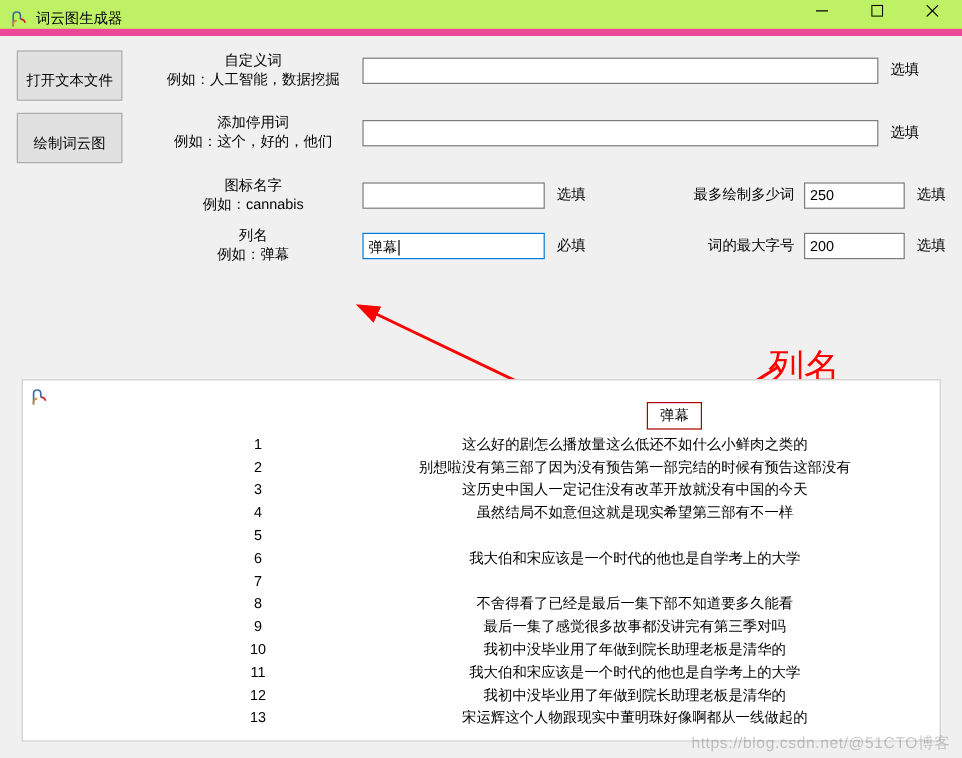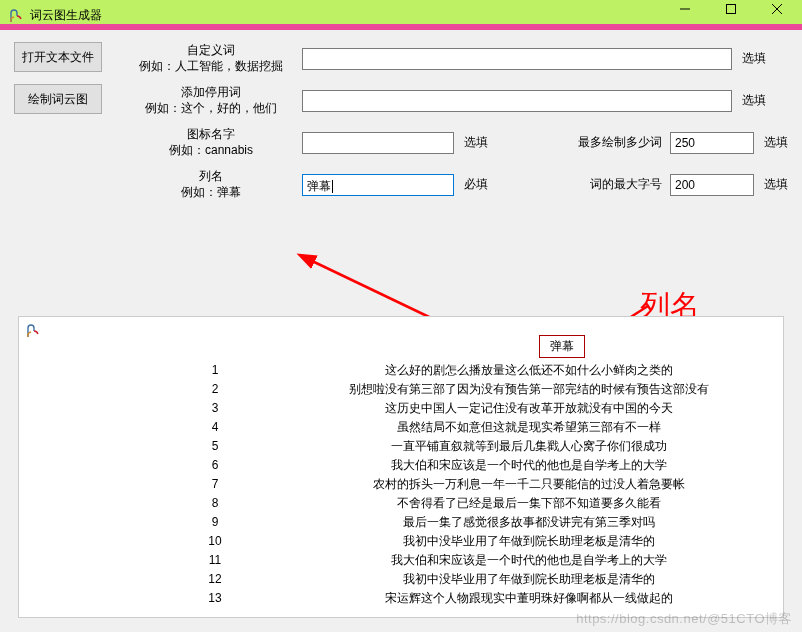--- a/index.html
+++ b/index.html
@@ -41,22 +41,22 @@
     height: calc(632px - 30px);
     position: relative;
     padding: 12px 14px;
   }
   .row { display: flex; align-items: flex-start; margin-bottom: 10px; }
   .btncol { width: 106px; flex: none; }
   .tkbtn {
     display: inline-block;
     border: 1px solid #adadad;
     background: #e1e1e1;
-    padding: 2px 6px;
-    height: 30px;
+    padding: 12px 6px;
+    height: 42px;
     line-height: 24px;
     font-size: 12px;
     min-width: 88px;
     text-align: center;
     cursor: default;
     font-family: Liberation Serif, serif;
   }
   .labelcol {
     width: 182px; flex: none;
     text-align: center;
@@ -293,29 +293,27 @@
           <div class="pv-row">
             <span class="pv-idx">3</span>
             <span class="pv-val">这历史中国人一定记住没有改革开放就没有中国的今天</span>
           </div>
           <div class="pv-row">
             <span class="pv-idx">4</span>
             <span class="pv-val">虽然结局不如意但这就是现实希望第三部有不一样</span>
           </div>
           <div class="pv-row">
             <span class="pv-idx">5</span>
-            <span class="pv-val">一直平铺直叙就等到最后几集戳人心窝子你们很成功</span>
           </div>
           <div class="pv-row">
             <span class="pv-idx">6</span>
             <span class="pv-val">我大伯和宋应该是一个时代的他也是自学考上的大学</span>
           </div>
           <div class="pv-row">
             <span class="pv-idx">7</span>
-            <span class="pv-val">农村的拆头一万利息一年一千二只要能信的过没人着急要帐</span>
           </div>
           <div class="pv-row">
             <span class="pv-idx">8</span>
             <span class="pv-val">不舍得看了已经是最后一集下部不知道要多久能看</span>
           </div>
           <div class="pv-row">
             <span class="pv-idx">9</span>
             <span class="pv-val">最后一集了感觉很多故事都没讲完有第三季对吗</span>
           </div>
           <div class="pv-row">

